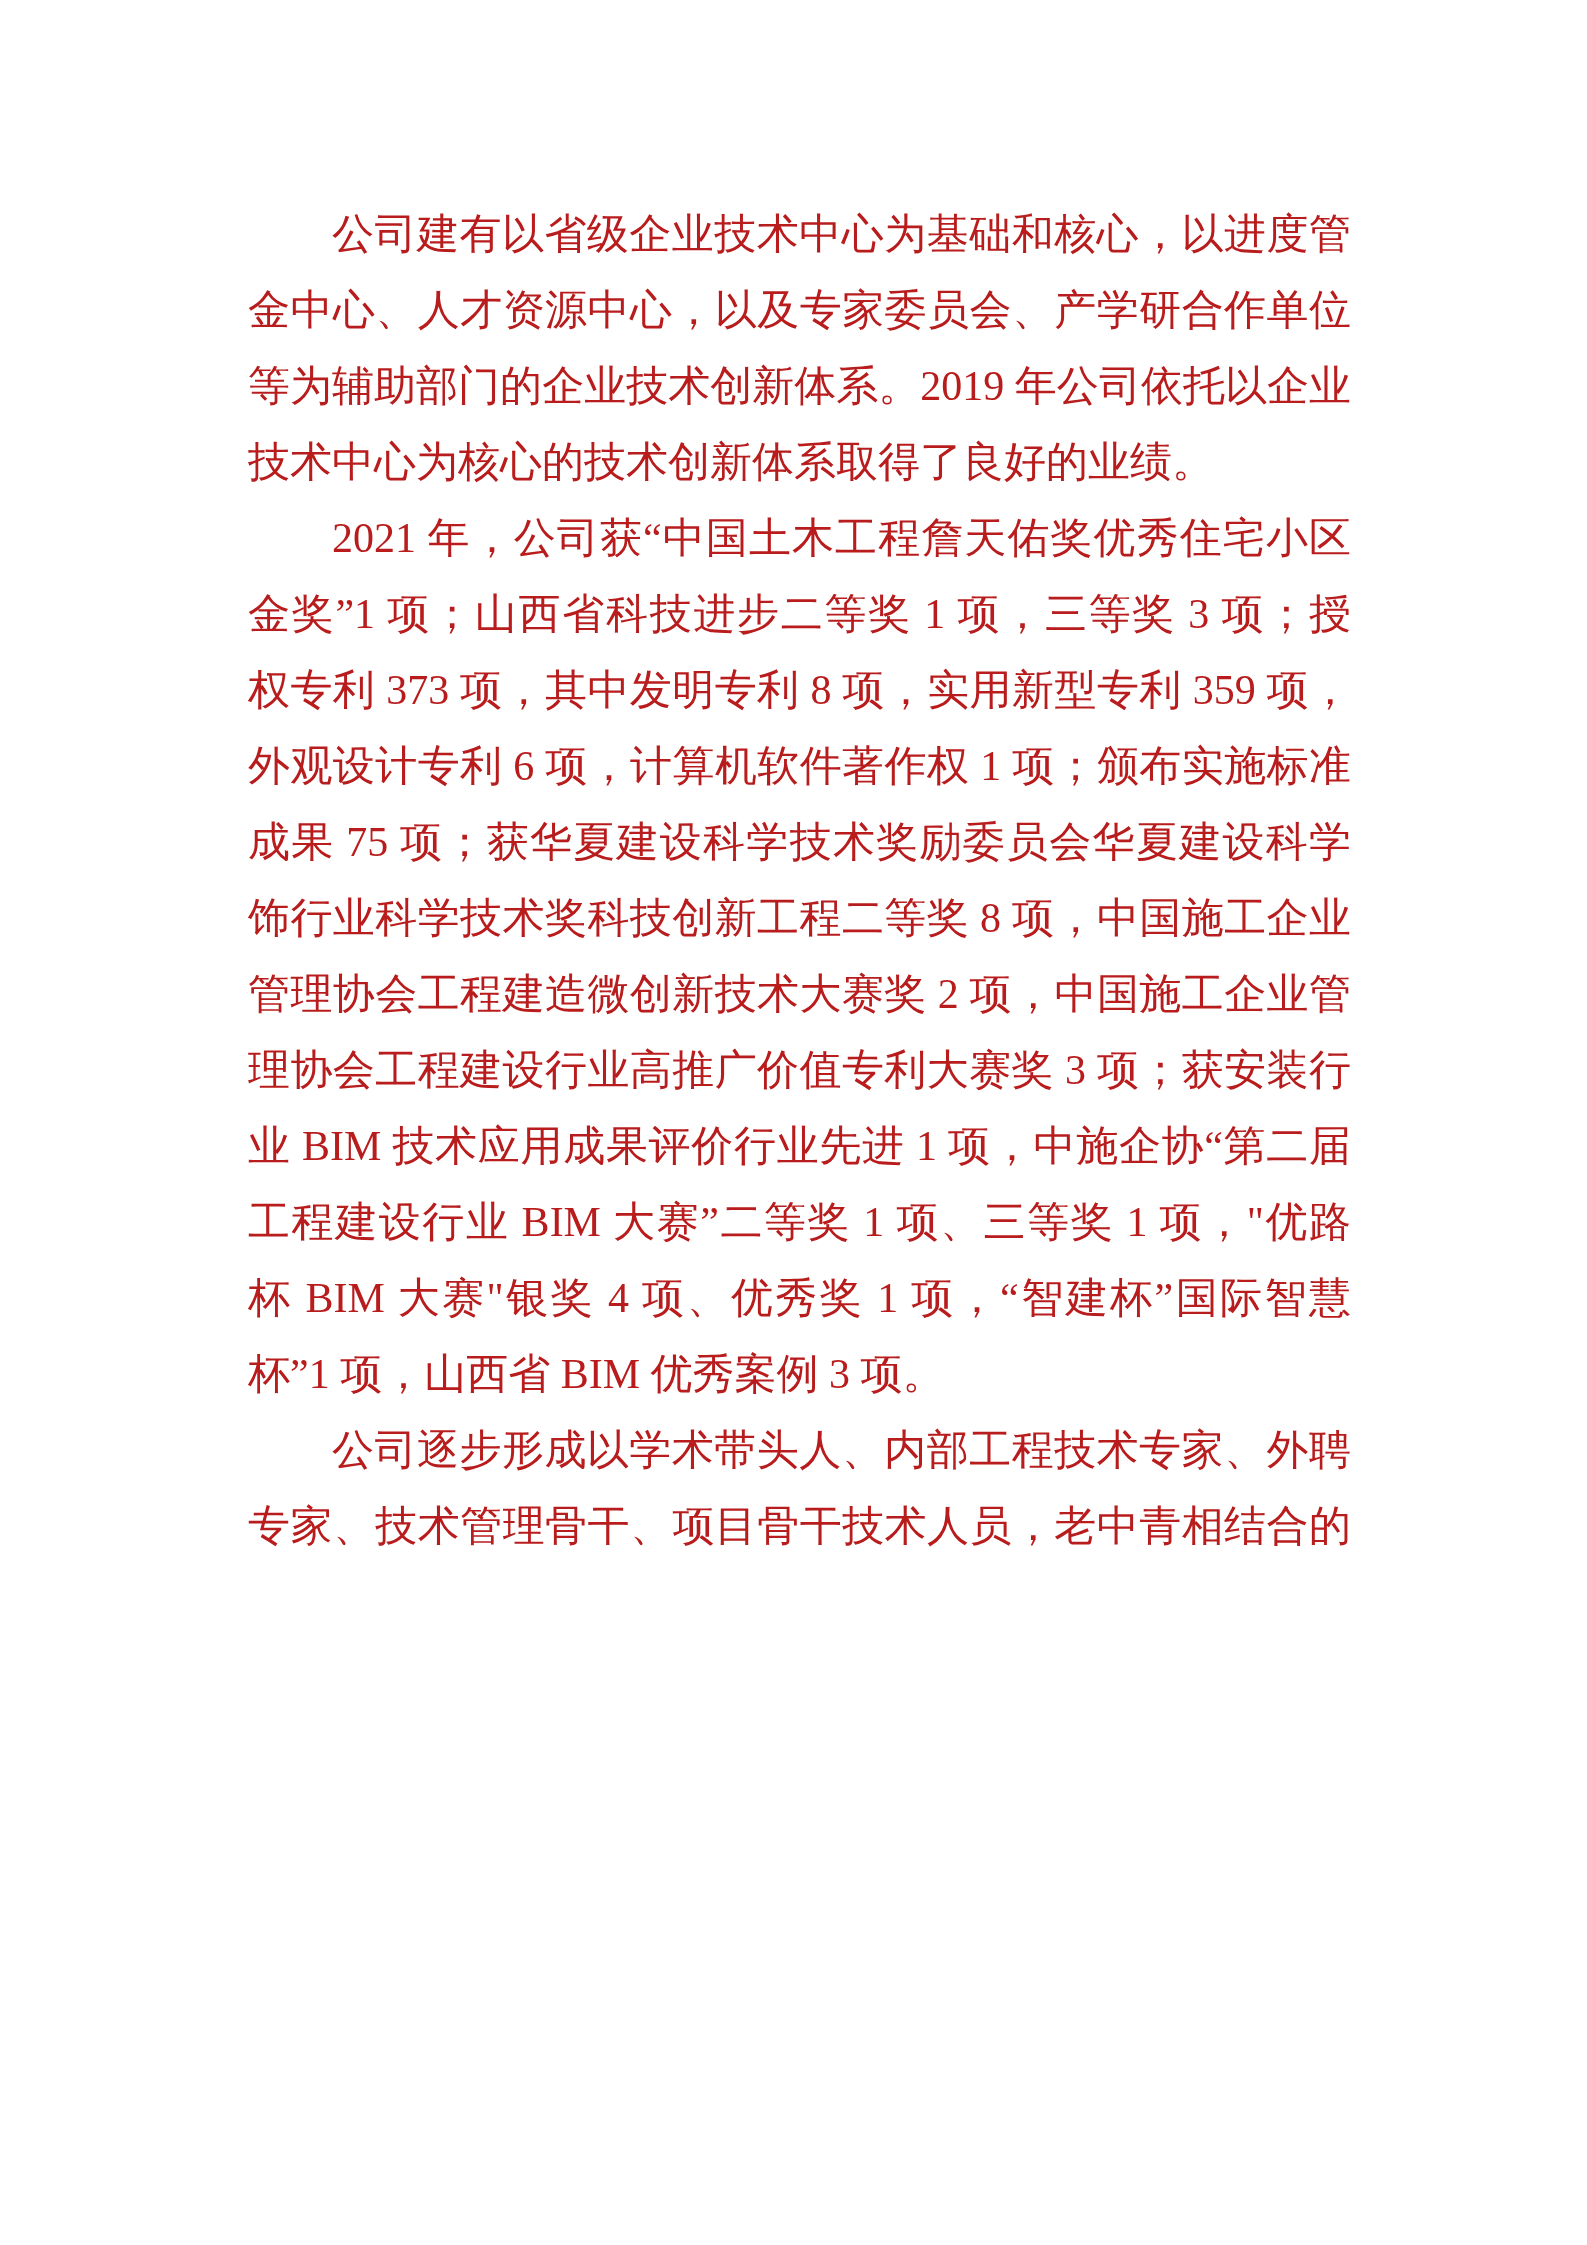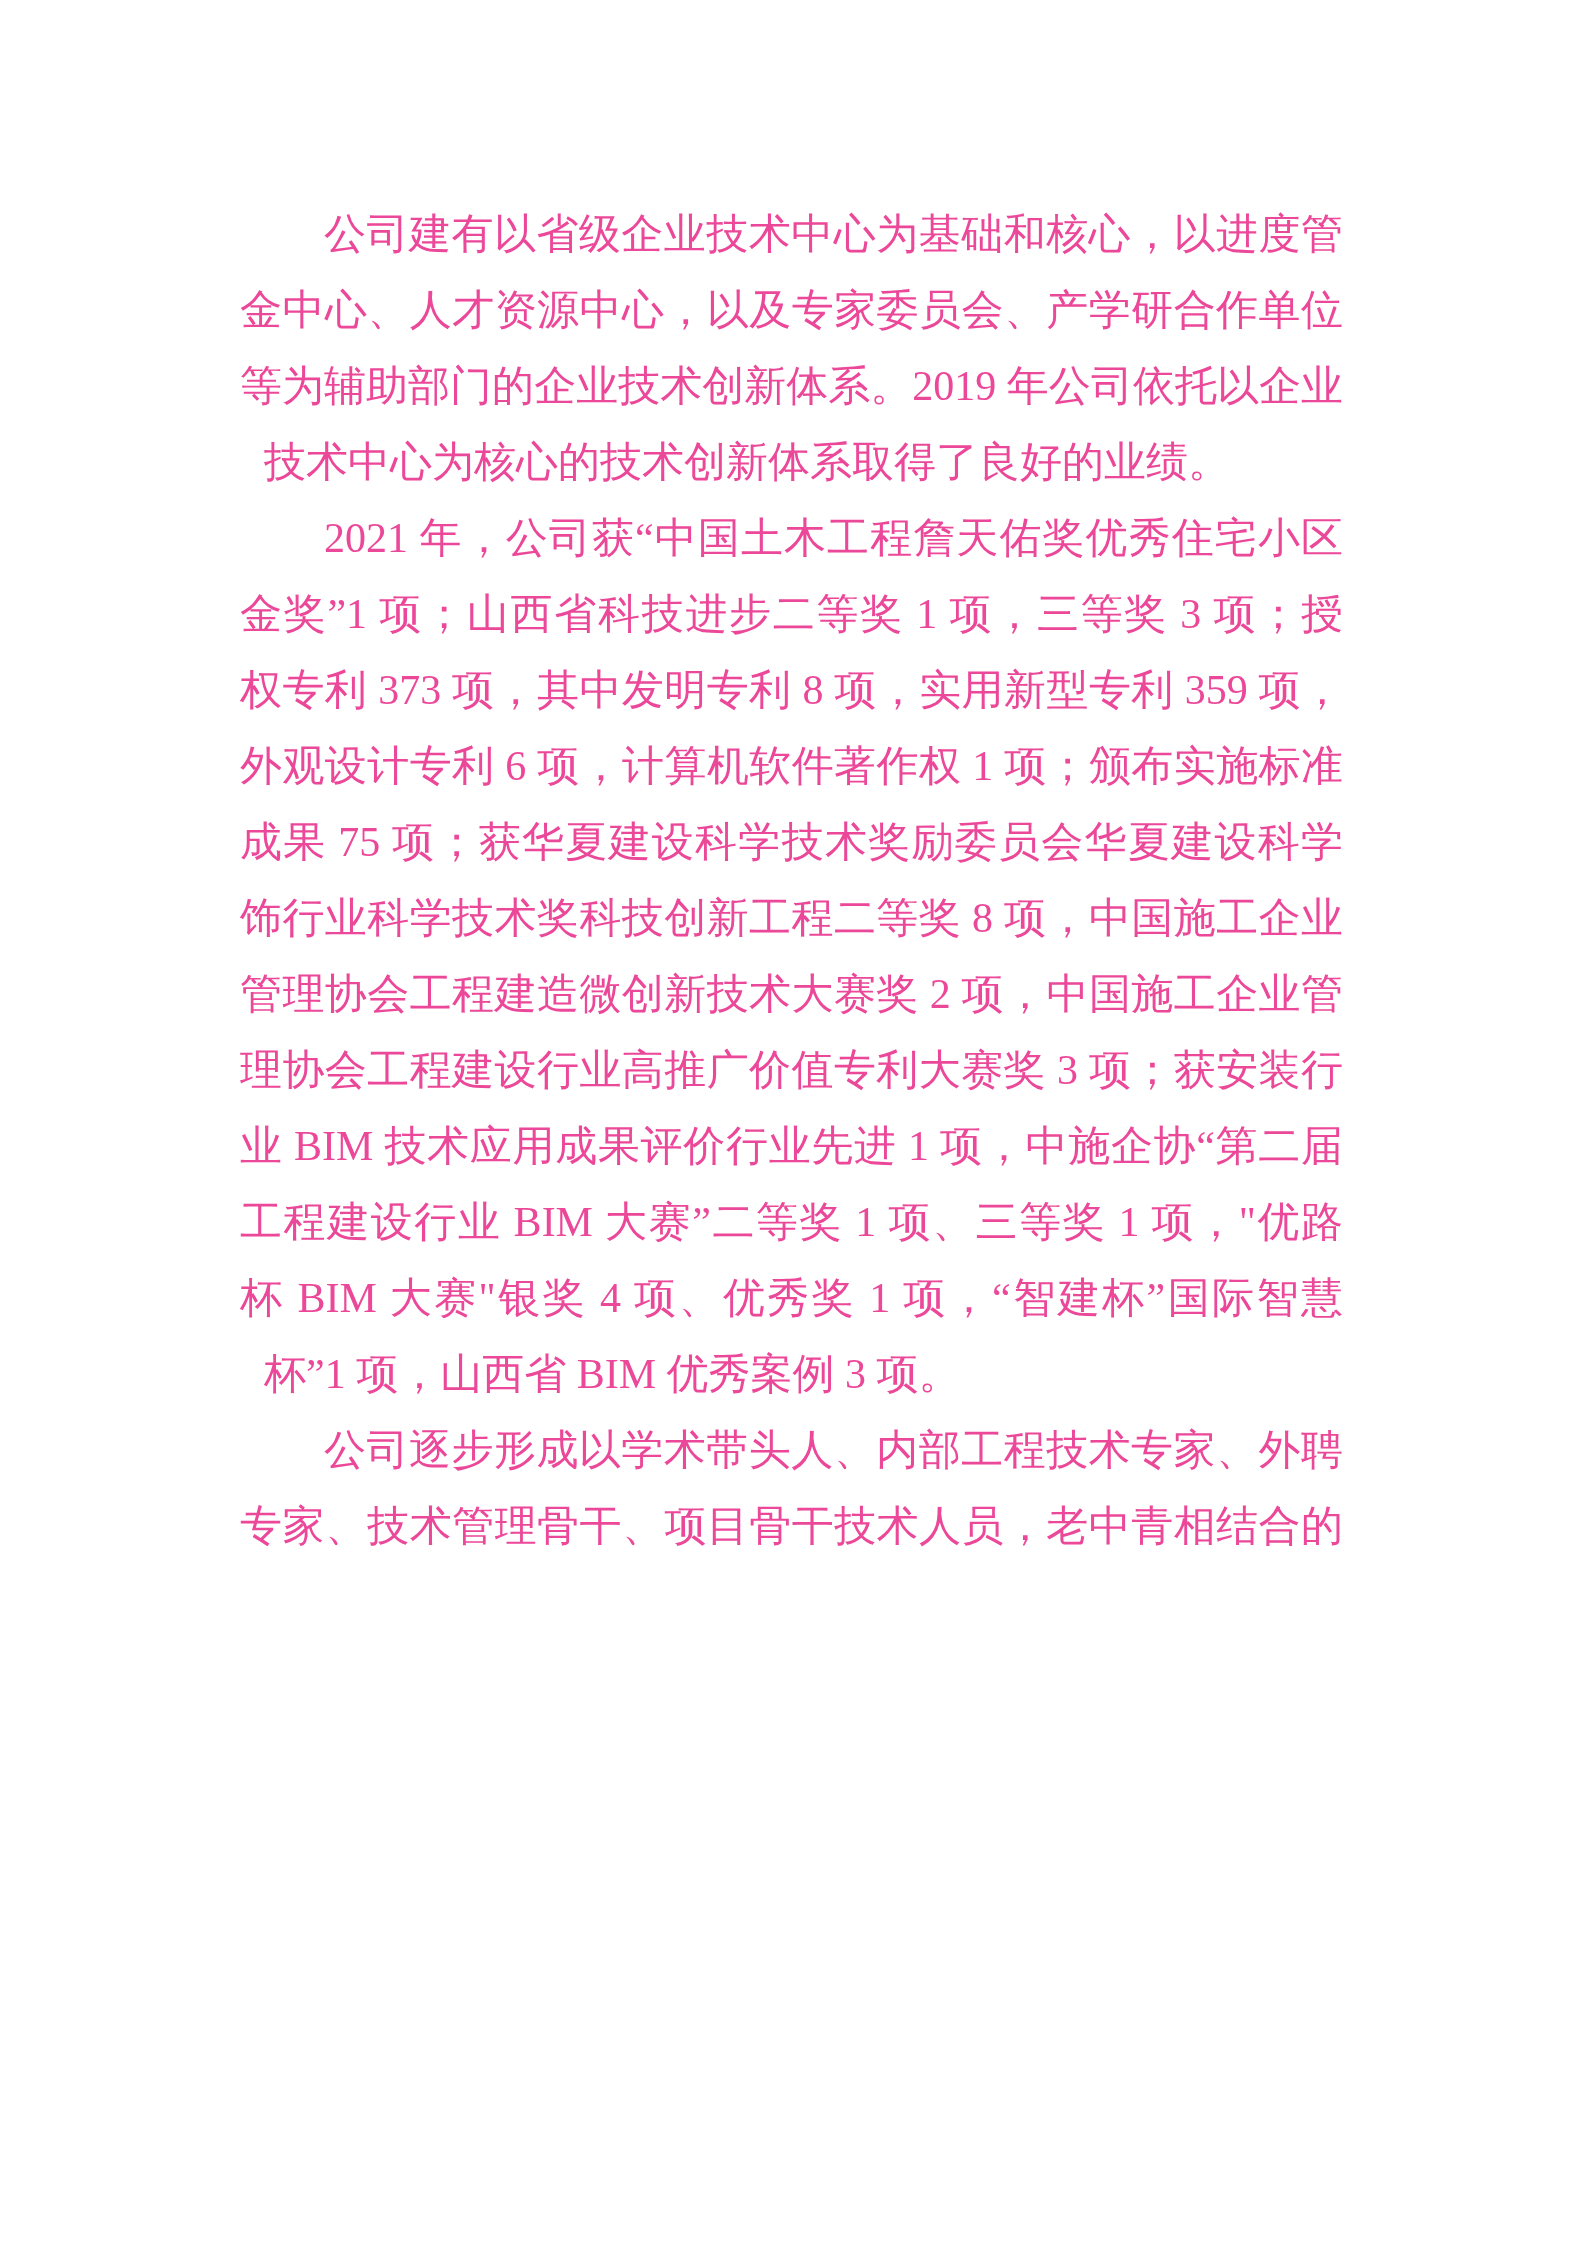--- a/index.html
+++ b/index.html
@@ -8,43 +8,42 @@
   }
   body {
     width: 1587px;
     height: 2245px;
     background: #ffffff;
     position: relative;
     font-family: "Liberation Serif", "DejaVu Serif", serif;
   }
   .doc {
     position: absolute;
-    left: 240px;
+    left: 248px;
     top: 196px;
     width: 1103px;
-    color: #ec4899;
+    color: #b91c1c;
   }
   .para {
     margin: 0;
     padding: 0;
   }
   .line {
     height: 76px;
     line-height: 76px;
     font-size: 42px;
     overflow: hidden;
     white-space: normal;
     text-align: justify;
     text-align-last: justify;
     -moz-text-align-last: justify;
   }
   .line.end {
     text-align: left;
     text-align-last: left;
-    margin-left: 24px;
     -moz-text-align-last: left;
   }
   .line.indent {
     text-indent: 84px;
   }
 </style>
 </head>
 <body>
 
 <div class="doc">

